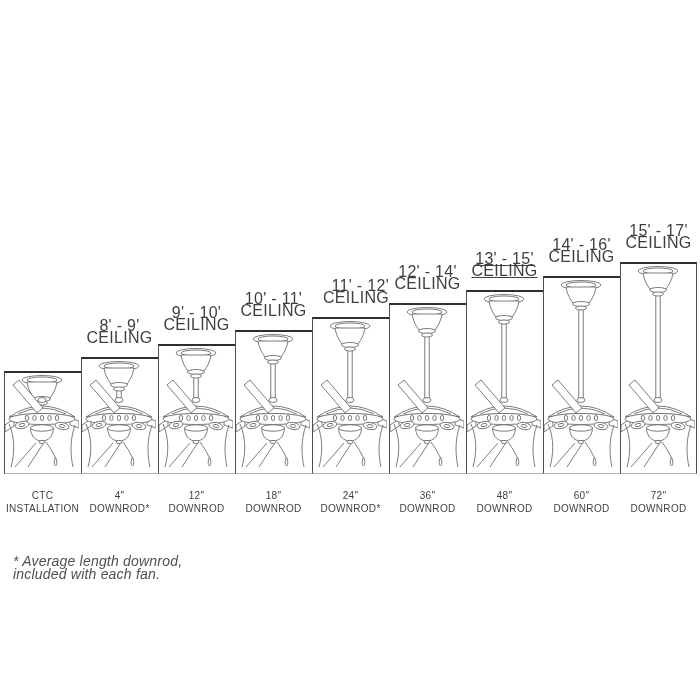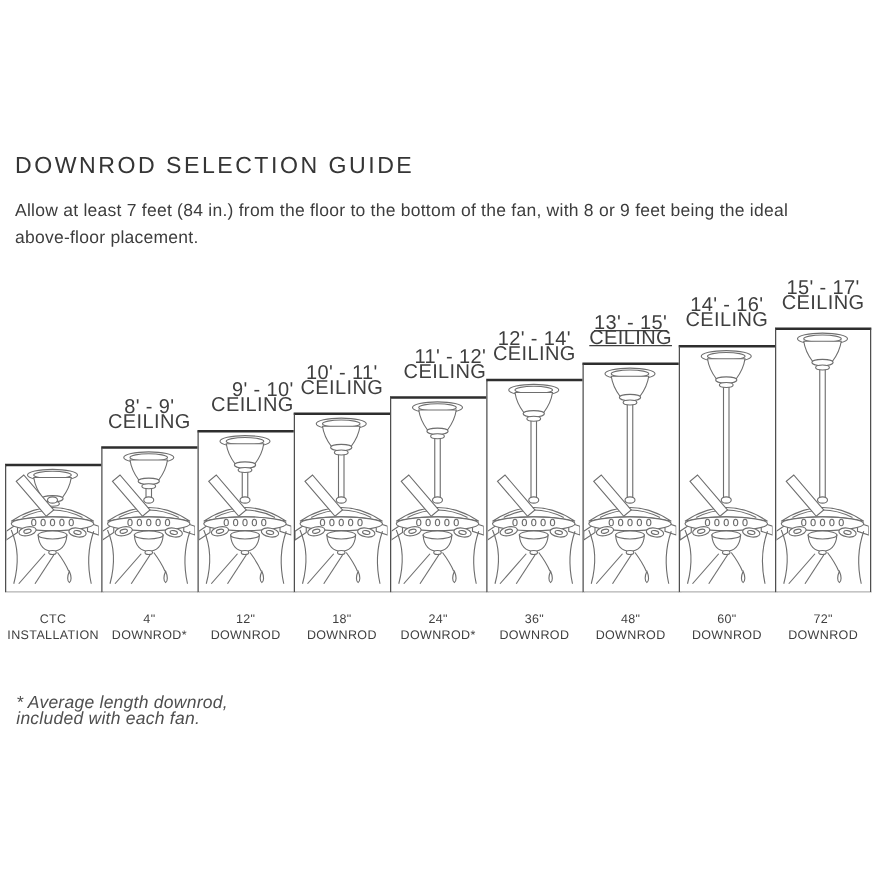--- a/index.html
+++ b/index.html
@@ -19,25 +19,20 @@
          border-top:2.5px solid #2e2e2e;border-bottom:1px solid #b3b3b3;
          overflow:hidden;}
   .col-box svg{display:block;}
   .footnote{position:absolute;left:13px;top:555px;font-size:14px;font-style:italic;
          line-height:13px;color:#4f4f4f;letter-spacing:.2px;}
 </style>
 </head>
 <body>
 
 <div class="page">
-  <div class="title">DOWNROD SELECTION GUIDE</div>
-  <div class="intro">
-    <div>Allow at least 7 feet (84 in.) from the floor to the bottom of the fan, with 8 or 9 feet being the ideal</div>
-    <div>above-floor placement.</div>
-  </div>
   <div class="diagram">
       <div class="ceil-label" style="left: 4px; top: 334px; margin-top: 44px;">
         <div>8' OR LESS</div>
         <div>CEILING</div>
       </div>
       <div class="col-box" style="left: 4px; top: 371px; width: 78.5px; height: 103px;">
         <svg width="74" height="99" viewBox="0 0 74 99">
           <ellipse cx="37" cy="7" rx="20" ry="4.5" fill="#ffffff" stroke="#6e6e6e" stroke-width="0.9"></ellipse>
           <ellipse cx="37" cy="7" rx="15" ry="3" fill="none" stroke="#6e6e6e" stroke-width="0.9"></ellipse>
           <path d="M22,9 C23,16 26,21 29,25 L45,25 C48,21 51,16 52,9 Z" fill="#ffffff" stroke="#6e6e6e" stroke-width="0.9"></path>
@@ -110,21 +105,21 @@
           <line x1="10" y1="108" x2="31" y2="84" fill="none" stroke="#6e6e6e" stroke-width="0.9"></line>
           <line x1="23" y1="108" x2="38" y2="85" fill="none" stroke="#6e6e6e" stroke-width="0.9"></line>
           <path d="M41,83 Q47,91 50,98" fill="none" stroke="#6e6e6e" stroke-width="0.9"></path>
           <path d="M50.5,98 C52.3,102 52.3,106 50.5,107 C48.7,106 48.7,102 50.5,98 Z" fill="#ffffff" stroke="#6e6e6e" stroke-width="0.9"></path>
         </svg>
       </div>
       <div class="rod-label" style="left: 81px; top: 489px;">
         <div>4"</div>
         <div>DOWNROD*</div>
       </div>
-      <div class="ceil-label" style="left: 158px; top: 307px; text-align: right;">
+      <div class="ceil-label" style="left: 158px; top: 307px;">
         <div>9' - 10'</div>
         <div>CEILING</div>
       </div>
       <div class="col-box" style="left: 158px; top: 344px; width: 78.5px; height: 130px;">
         <svg width="74" height="126" viewBox="0 0 74 126">
           <rect x="34.8" y="30" width="4.4" height="25" fill="#ffffff" stroke="#6e6e6e" stroke-width="0.9"></rect>
           <ellipse cx="37" cy="7" rx="20" ry="4.5" fill="#ffffff" stroke="#6e6e6e" stroke-width="0.9"></ellipse>
           <ellipse cx="37" cy="7" rx="15" ry="3" fill="none" stroke="#6e6e6e" stroke-width="0.9"></ellipse>
           <path d="M22,9 C23,16 26,21 29,25 L45,25 C48,21 51,16 52,9 Z" fill="#ffffff" stroke="#6e6e6e" stroke-width="0.9"></path>
           <ellipse cx="37" cy="26" rx="8.5" ry="2.5" fill="#ffffff" stroke="#6e6e6e" stroke-width="0.9"></ellipse>

